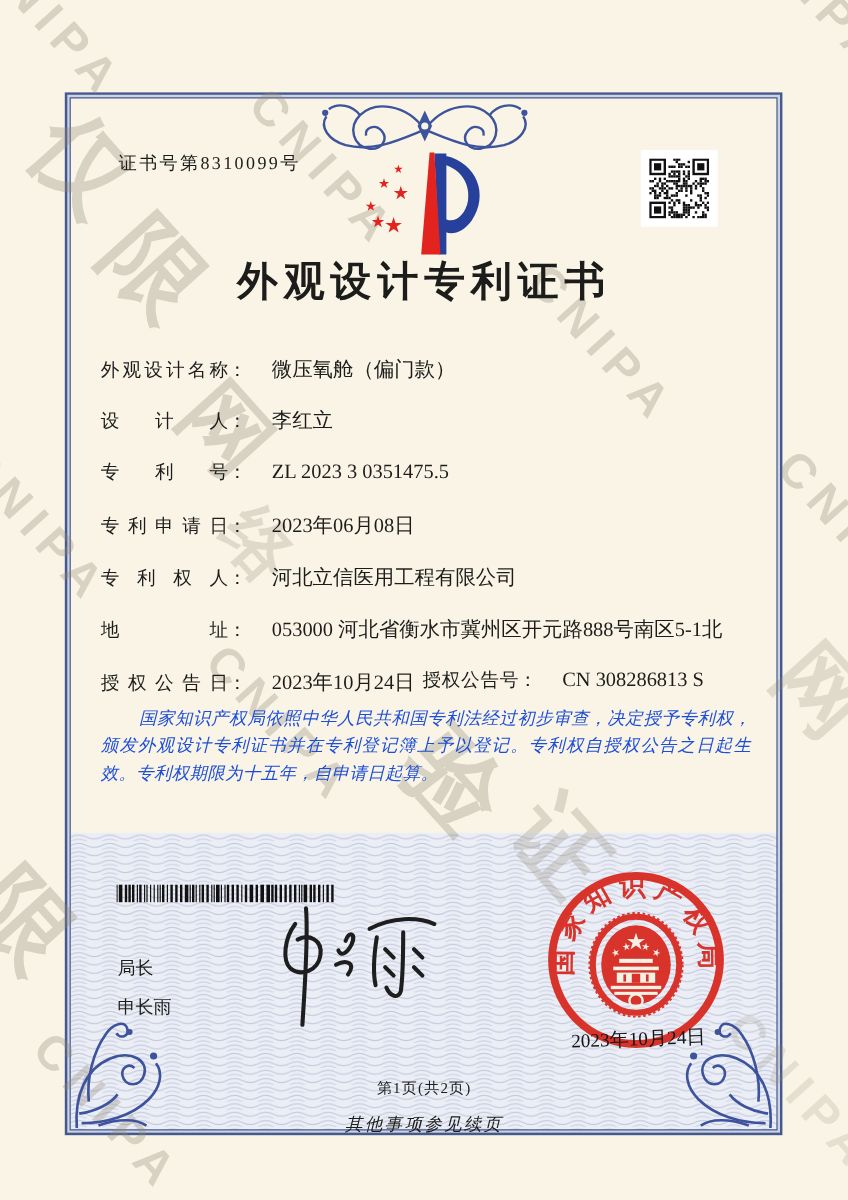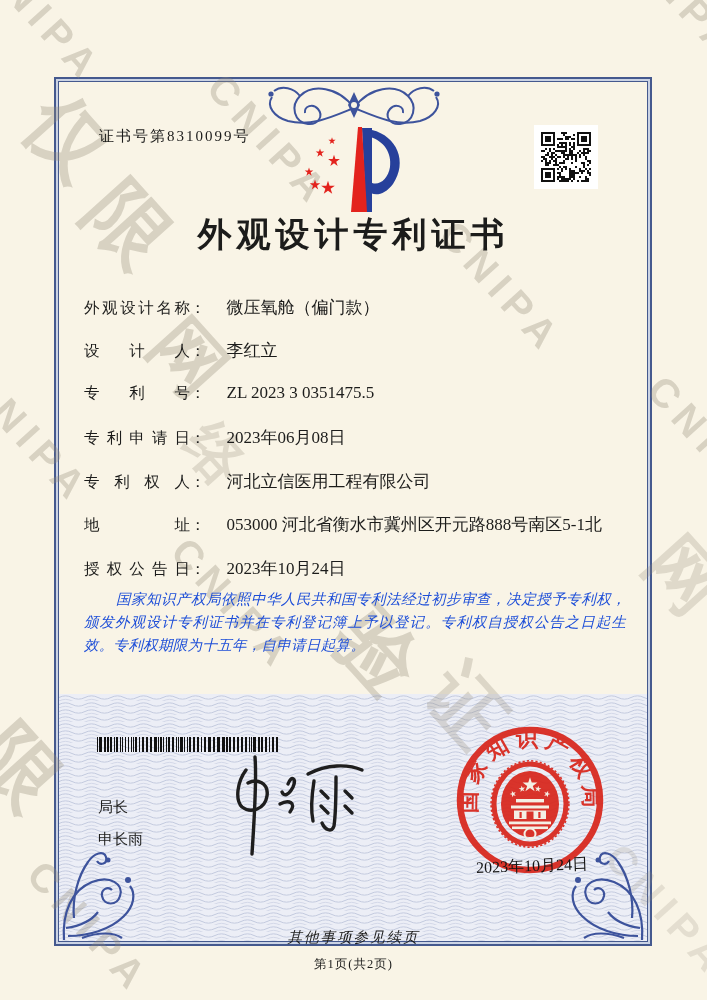--- a/index.html
+++ b/index.html
@@ -51,21 +51,21 @@
   .signer-title{position:absolute;left:98px;top:798px;font-family:"Liberation Sans",sans-serif;
                 font-size:15px;}
   .signer-name{position:absolute;left:98px;top:830px;font-family:"Liberation Sans",sans-serif;
                font-size:15px;}
   .signature{position:absolute;left:208px;top:750px;}
   
   .seal{position:absolute;left:456px;top:726px;width:148px;height:148px;}
   .seal-date{position:absolute;left:462px;top:856px;width:140px;text-align:center;
              font-size:16px;transform:rotate(-2deg);color:#151515;}
   
-  .page-num{position:absolute;left:0;top:956px;width:707px;text-align:center;
+  .page-num{position:absolute;left:0;top:899px;width:707px;text-align:center;
             font-size:12.5px;letter-spacing:1px;}
   .cont-note{position:absolute;left:0;top:928px;width:707px;text-align:center;
              font-size:14.5px;font-style:italic;letter-spacing:2px;}
   .hidden-defs{position:absolute;width:0;height:0;overflow:hidden;}
 </style>
 </head>
 <body>
 
 <svg class="hidden-defs" aria-hidden="true">
   <defs>
@@ -383,20 +383,23 @@
         <span class="flabel">专利申请日</span><span>：</span><span class="fvalue">2023年06月08日</span>
       </div>
       <div class="frow" style="top:174px">
         <span class="flabel">专利权人</span><span>：</span><span class="fvalue">河北立信医用工程有限公司</span>
       </div>
       <div class="frow" style="top:217px">
         <span class="flabel">地址</span><span>：</span><span class="fvalue">053000 河北省衡水市冀州区开元路888号南区5-1北</span>
       </div>
       <div class="frow" style="top:261px">
         <span class="flabel">授权公告日</span><span>：</span><span class="fvalue">2023年10月24日</span>
+        <span class="pair2">
+          <span class="flabel2">授权公告号</span><span>：</span><span class="fvalue">CN 308286813 S</span>
+        </span>
       </div>
     </div>
 
     <div class="paras">
       <p>国家知识产权局依照中华人民共和国专利法经过初步审查，决定授予专利权，颁发外观设计专利证书并在专利登记簿上予以登记。专利权自授权公告之日起生效。专利权期限为十五年，自申请日起算。</p>
     </div>
 
     <svg id="barcode" class="barcode" width="182" height="15">
         <rect x="0" y="0" width="1" height="15" fill="#111"></rect>
         <rect x="2" y="0" width="3" height="15" fill="#111"></rect>

